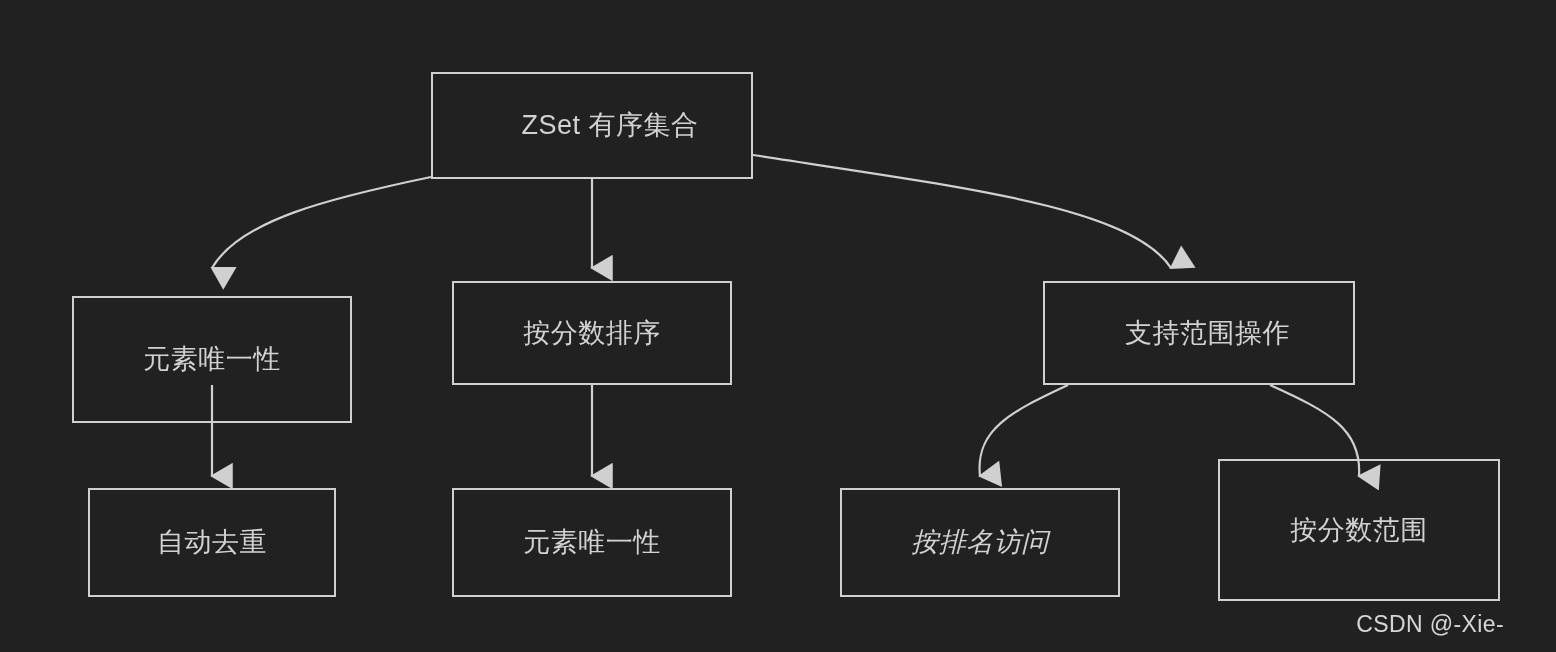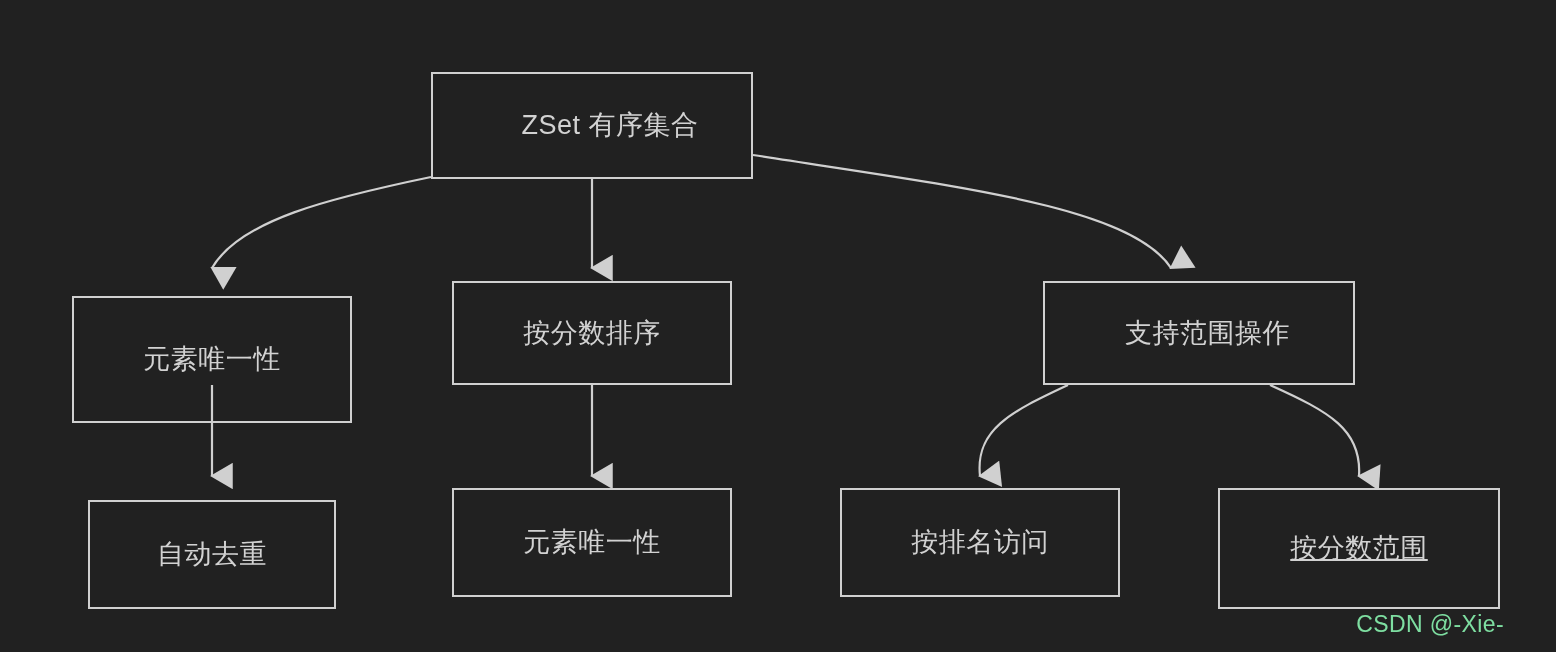--- a/index.html
+++ b/index.html
@@ -39,21 +39,21 @@
     white-space: nowrap;
     user-select: none;
   }
   .node-label {
     display: block;
   }
   #watermark {
     position: absolute;
     right: 52px;
     bottom: 14px;
-    color: #86efac;
+    color: #e5e5e5;
     font-size: 23px;
     letter-spacing: 0.4px;
     opacity: 0.92;
   }
 </style>
 </head>
 <body>
 
 <div id="canvas">
 
@@ -91,31 +91,31 @@
   </div>
 
   <div class="node" style="left:452px; top:281px; width:280px; height:104px;justify-content:center;">
     <span class="node-label">按分数排序</span>
   </div>
 
   <div class="node" style="left:1043px; top:281px; width:312px; height:104px;padding-left:17px;">
     <span class="node-label">支持范围操作</span>
   </div>
 
-  <div class="node" style="left:88px; top:500px; width:248px; height:109px;">
+  <div class="node" style="left:88px; top:488px; width:248px; height:109px;">
     <span class="node-label">自动去重</span>
   </div>
 
   <div class="node" style="left:452px; top:488px; width:280px; height:109px;">
     <span class="node-label">元素唯一性</span>
   </div>
 
-  <div class="node" style="left:840px; top:488px; width:280px; height:109px;">
+  <div class="node" style="left:840px; top:488px; width:280px; height:109px;font-style:italic;">
     <span class="node-label">按排名访问</span>
   </div>
 
-  <div class="node" style="left:1218px; top:488px; width:282px; height:121px;text-decoration:underline;">
+  <div class="node" style="left:1218px; top:459px; width:282px; height:142px;">
     <span class="node-label">按分数范围</span>
   </div>
 
   <div id="watermark">CSDN @-Xie-</div>
 
 </div>
 
 </body></html>

